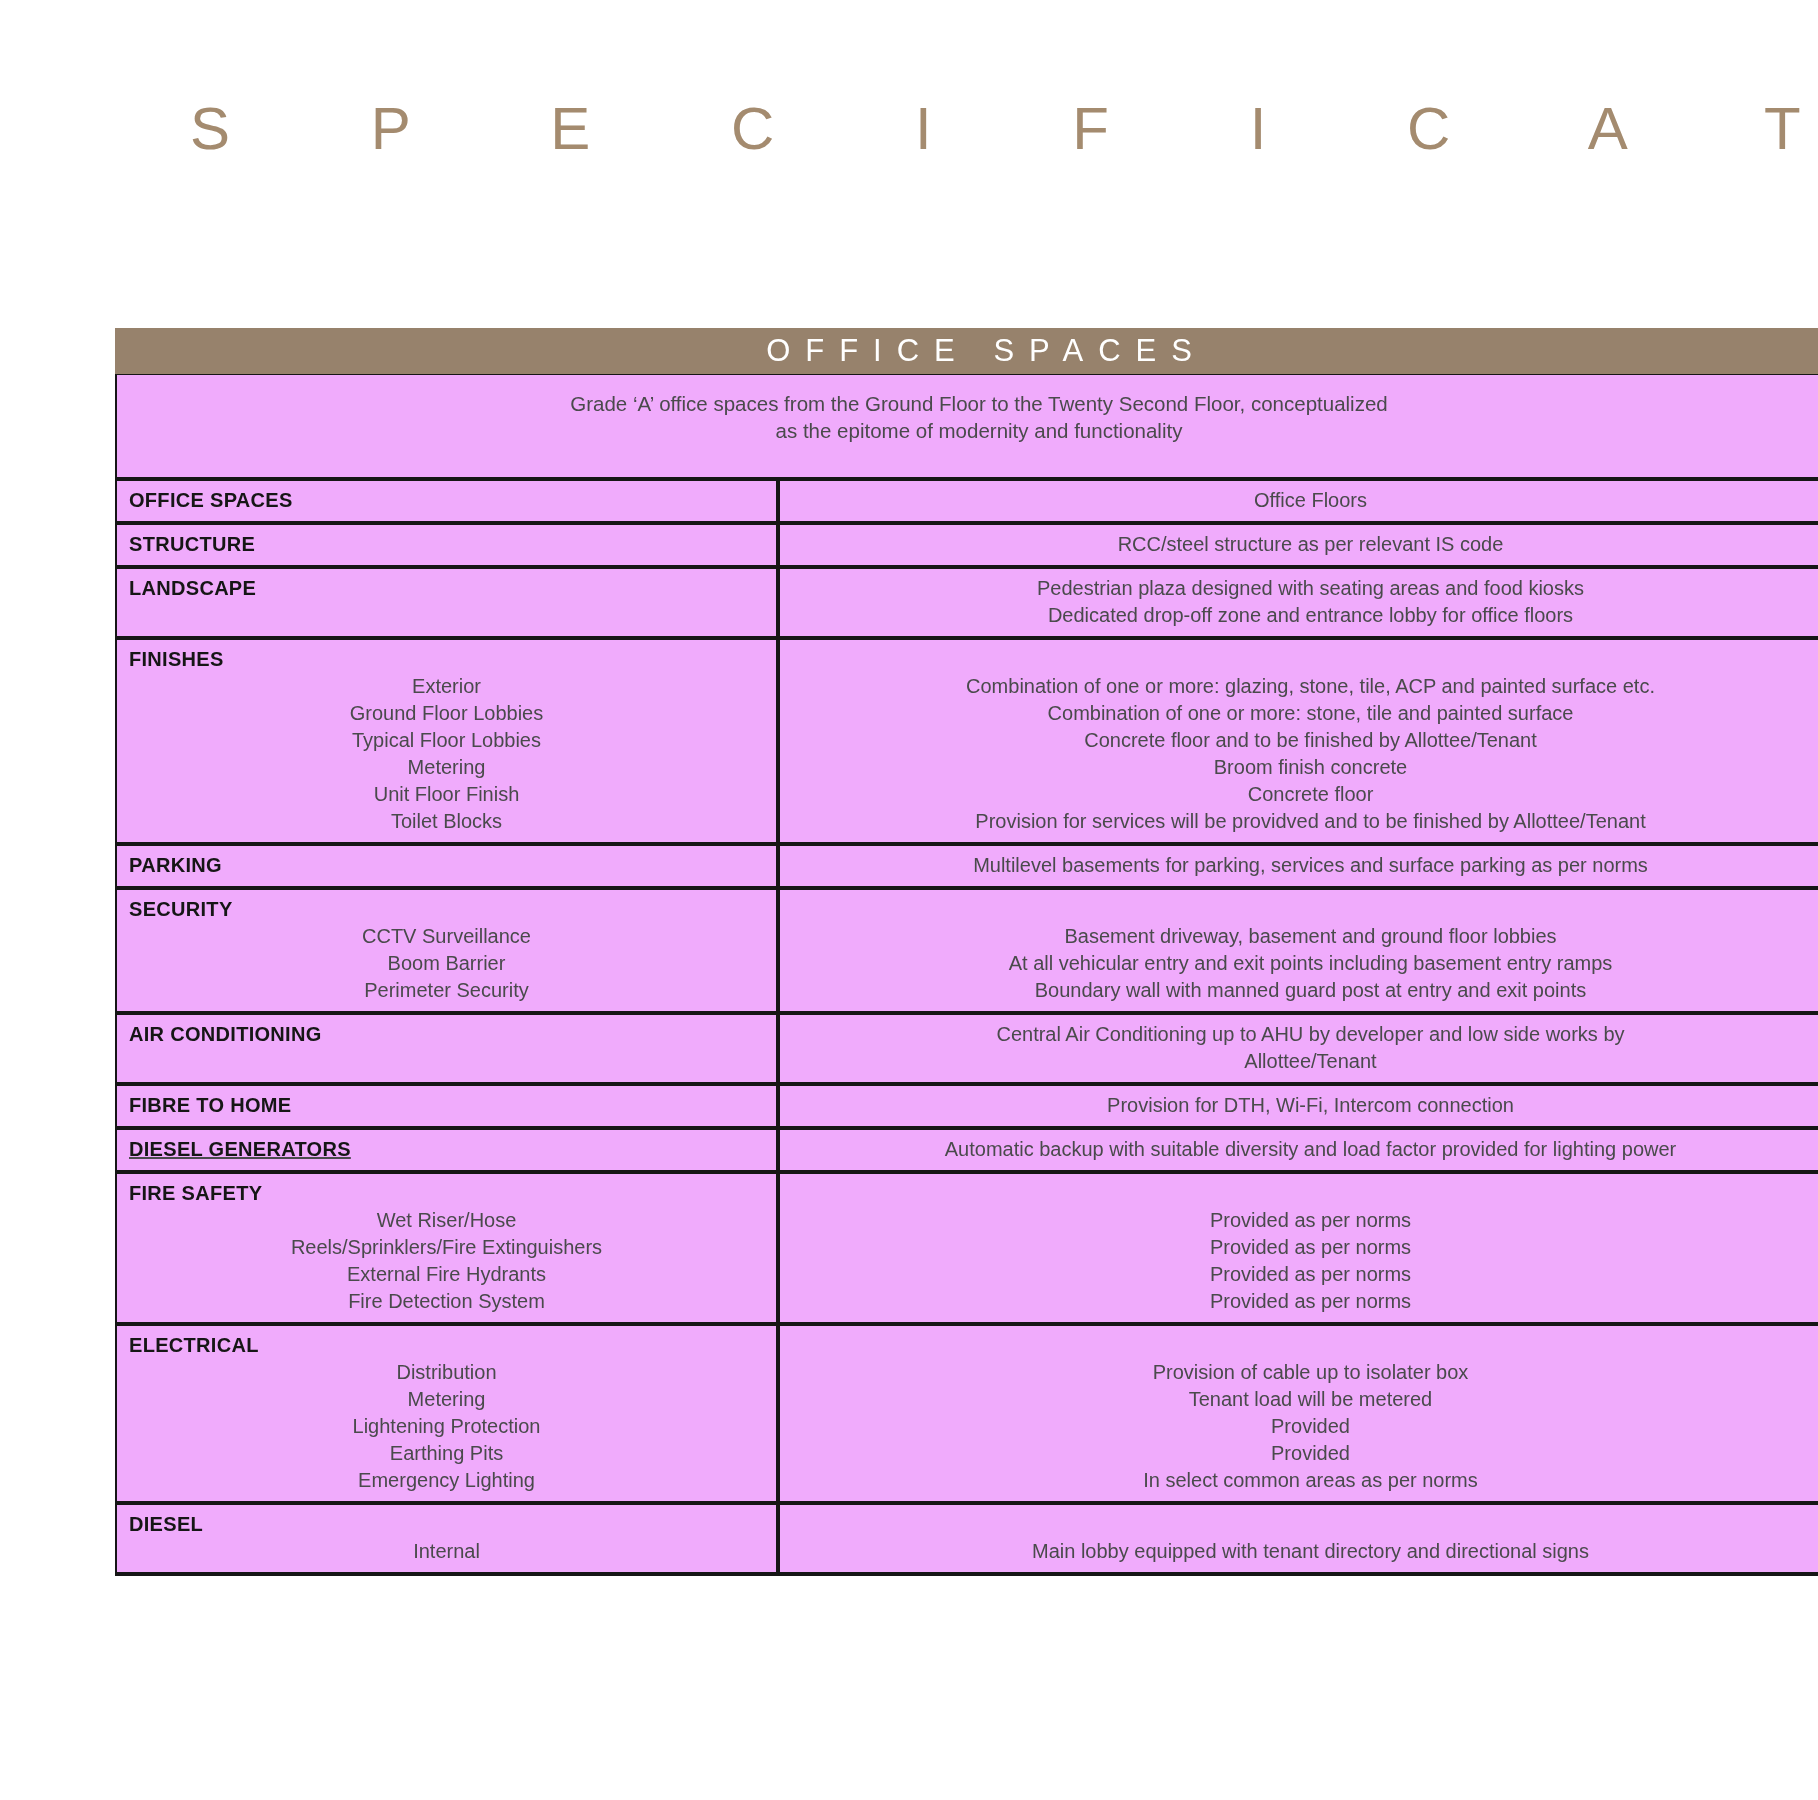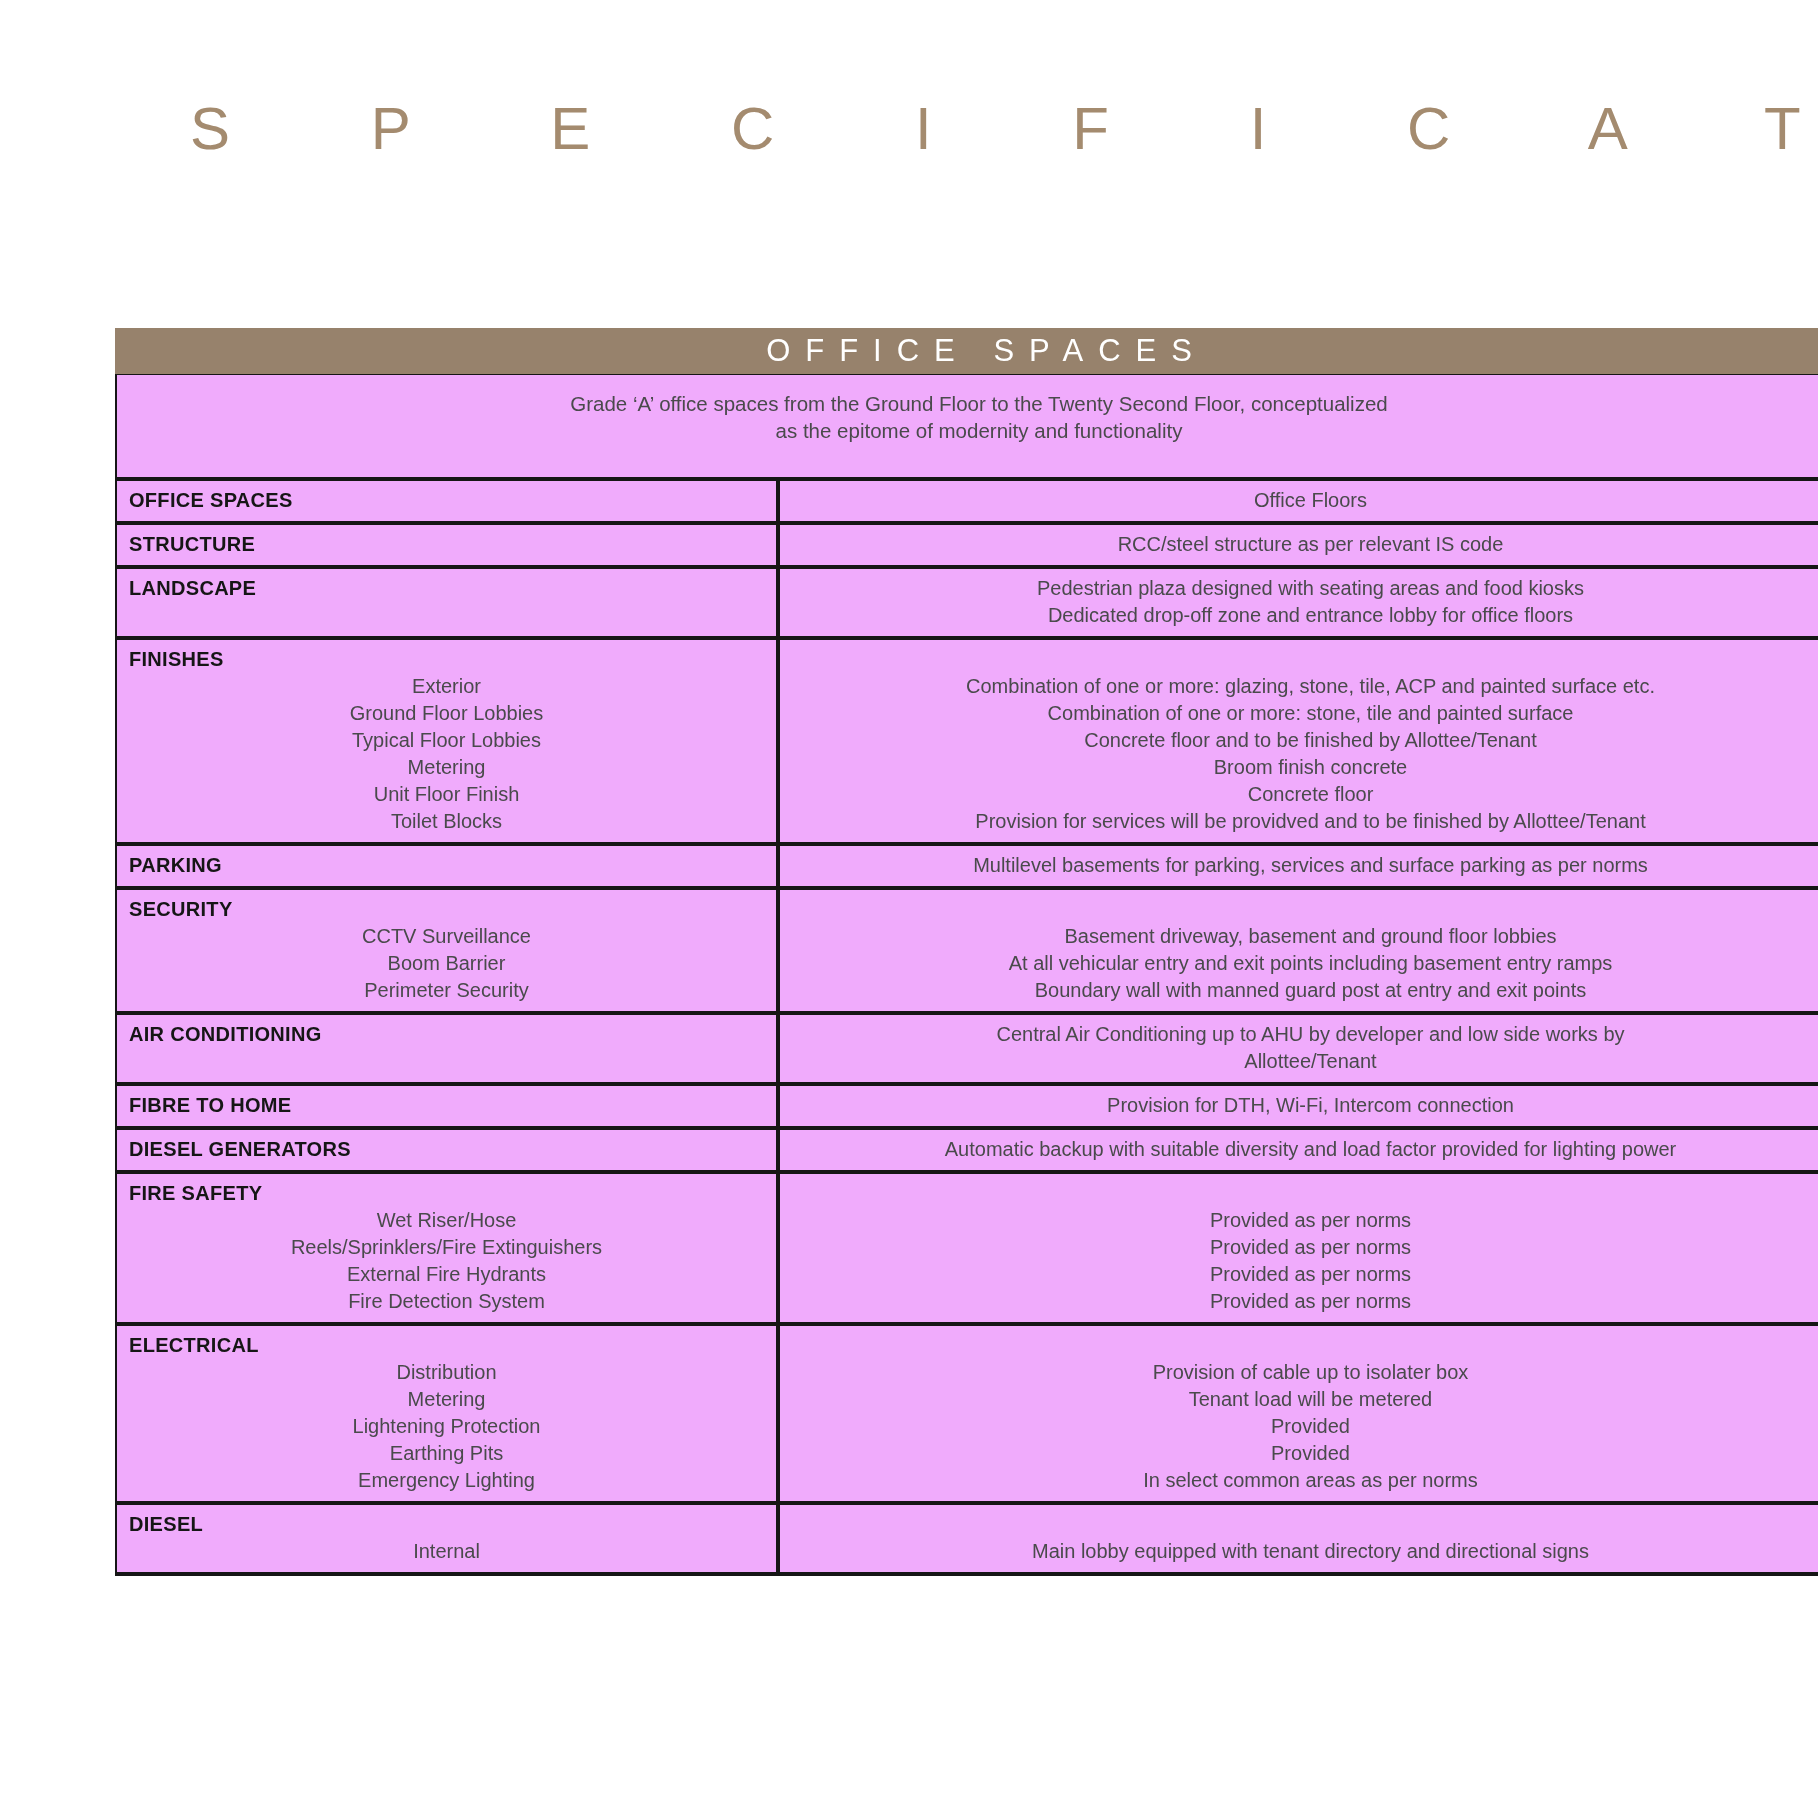--- a/index.html
+++ b/index.html
@@ -70,20 +70,21 @@
     padding: 6px 12px 7px;
     font-size: 20px;
     line-height: 27px;
   }
   .cell.left {
     border-right: 4px solid #161616;
   }
   .cell.left.vcenter {
     display: flex;
     align-items: center;
+    text-decoration: underline;
   }
   .row-label {
     font-weight: bold;
     color: #161616;
     letter-spacing: 0.3px;
   }
   .line {
     color: #4a4a4c;
     white-space: nowrap;
     text-align: center;

